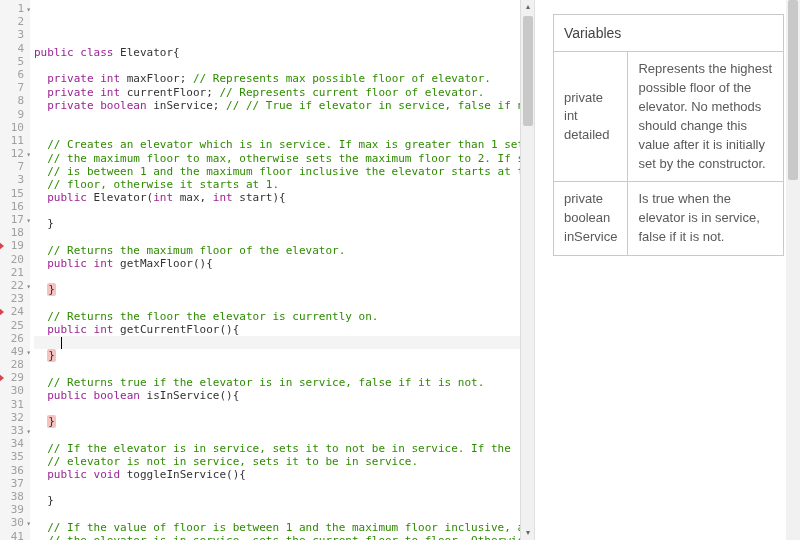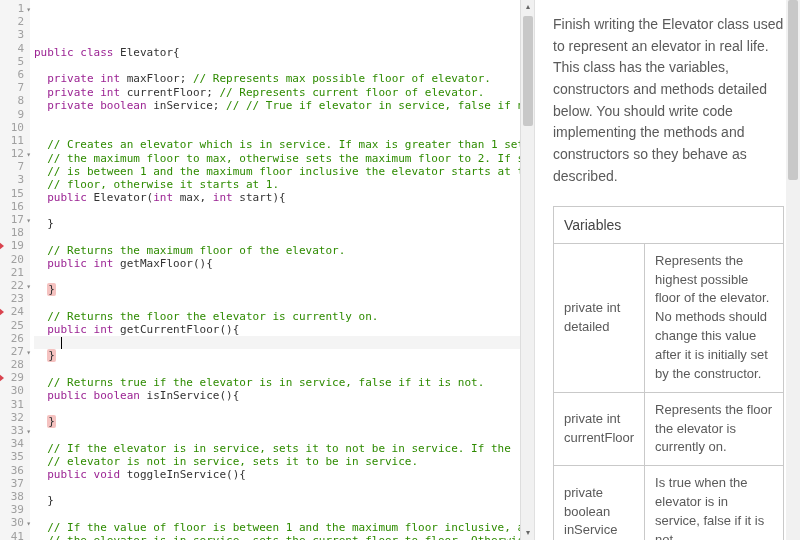--- a/index.html
+++ b/index.html
@@ -57,21 +57,21 @@
           <div class="ln fold">17</div>
           <div class="ln">18</div>
           <div class="ln err">19</div>
           <div class="ln">20</div>
           <div class="ln">21</div>
           <div class="ln fold">22</div>
           <div class="ln">23</div>
           <div class="ln err">24</div>
           <div class="ln">25</div>
           <div class="ln">26</div>
-          <div class="ln fold">27</div>
+          <div class="ln fold">49</div>
           <div class="ln">28</div>
           <div class="ln err">29</div>
           <div class="ln">30</div>
           <div class="ln">31</div>
           <div class="ln">32</div>
           <div class="ln fold">33</div>
           <div class="ln">34</div>
           <div class="ln">35</div>
           <div class="ln">36</div>
           <div class="ln">37</div>
@@ -83,34 +83,29 @@
       <div class="code" id="code"><div class="row"><span class="kw">public class </span><span class="id">Elevator{</span></div><div class="row"></div><div class="row"><span>  </span><span class="kw">private int </span><span class="id">maxFloor; </span><span class="cm">// Represents max possible floor of elevator.</span></div><div class="row"><span>  </span><span class="kw">private int </span><span class="id">currentFloor; </span><span class="cm">// Represents current floor of elevator.</span></div><div class="row"><span>  </span><span class="kw">private boolean </span><span class="id">inService; </span><span class="cm">// // True if elevator in service, false if not.</span></div><div class="row"></div><div class="row"></div><div class="row"><span>  </span><span class="cm">// Creates an elevator which is in service. If max is greater than 1 sets</span></div><div class="row"><span>  </span><span class="cm">// the maximum floor to max, otherwise sets the maximum floor to 2. If start</span></div><div class="row"><span>  </span><span class="cm">// is between 1 and the maximum floor inclusive the elevator starts at this</span></div><div class="row"><span>  </span><span class="cm">// floor, otherwise it starts at 1.</span></div><div class="row"><span>  </span><span class="kw">public </span><span class="id">Elevator(</span><span class="kw">int </span><span class="id">max, </span><span class="kw">int </span><span class="id">start){</span></div><div class="row"></div><div class="row"><span>  }</span></div><div class="row"></div><div class="row"><span>  </span><span class="cm">// Returns the maximum floor of the elevator.</span></div><div class="row"><span>  </span><span class="kw">public int </span><span class="id">getMaxFloor(){</span></div><div class="row"></div><div class="row"><span>  </span><span class="hlbrace">}</span></div><div class="row"></div><div class="row"><span>  </span><span class="cm">// Returns the floor the elevator is currently on.</span></div><div class="row"><span>  </span><span class="kw">public int </span><span class="id">getCurrentFloor(){</span></div><div class="row cursor-line"><span>    </span><span class="cursor"></span></div><div class="row"><span>  </span><span class="hlbrace">}</span></div><div class="row"></div><div class="row"><span>  </span><span class="cm">// Returns true if the elevator is in service, false if it is not.</span></div><div class="row"><span>  </span><span class="kw">public boolean </span><span class="id">isInService(){</span></div><div class="row"></div><div class="row"><span>  </span><span class="hlbrace">}</span></div><div class="row"></div><div class="row"><span>  </span><span class="cm">// If the elevator is in service, sets it to not be in service. If the</span></div><div class="row"><span>  </span><span class="cm">// elevator is not in service, sets it to be in service.</span></div><div class="row"><span>  </span><span class="kw">public void </span><span class="id">toggleInService(){</span></div><div class="row"></div><div class="row"><span>  }</span></div><div class="row"></div><div class="row"><span>  </span><span class="cm">// If the value of floor is between 1 and the maximum floor inclusive, and</span></div><div class="row"><span>  </span><span class="cm">// the elevator is in service, sets the current floor to floor. Otherwise</span></div><div class="row"><span>  </span><span class="cm">// does nothing.</span></div><div class="row"><span>  </span><span class="kw">public void </span><span class="id">goToFloor(</span><span class="kw">int </span><span class="id">floor){</span></div><div class="row"></div></div>
     </div>
     <div class="vscroll">
       <div class="arrow" style="top:0">▴</div>
       <div class="thumb" id="ethumb" style="top: 16px; height: 110px;"></div>
       <div class="arrow" style="bottom:0">▾</div>
     </div>
   </div>
 
   <div class="desc-pane">
-    <p class="desc-text">Finish writing the Elevator class used to represent an elevator in real life. This class has the variables, constructors and methods detailed below. You should write code implementing the methods and constructors so they behave as described.</p>
 
     <table class="tbl">
       <tbody>
           <tr class="hdr">
         <td colspan="2">Variables</td>
       </tr>
       <tr>
         <td style="width:64px">private int detailed</td>
         <td>Represents the highest possible floor of the elevator. No methods should change this value after it is initially set by the constructor.</td>
-      </tr>
-      <tr>
-        <td>private int currentFloor</td>
-        <td>Represents the floor the elevator is currently on.</td>
       </tr>
       <tr>
         <td>private boolean inService</td>
         <td>Is true when the elevator is in service, false if it is not.</td>
       </tr>
 
     </tbody>
       </table>
 
     <div class="desc-scroll">

